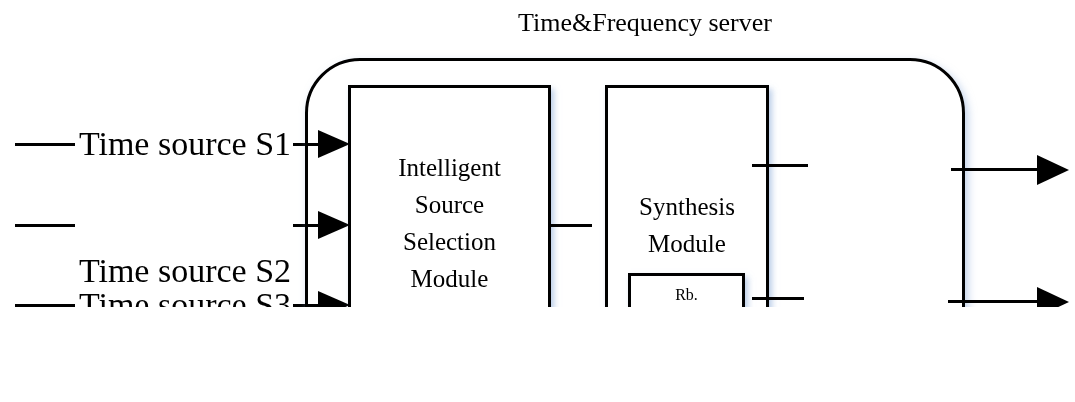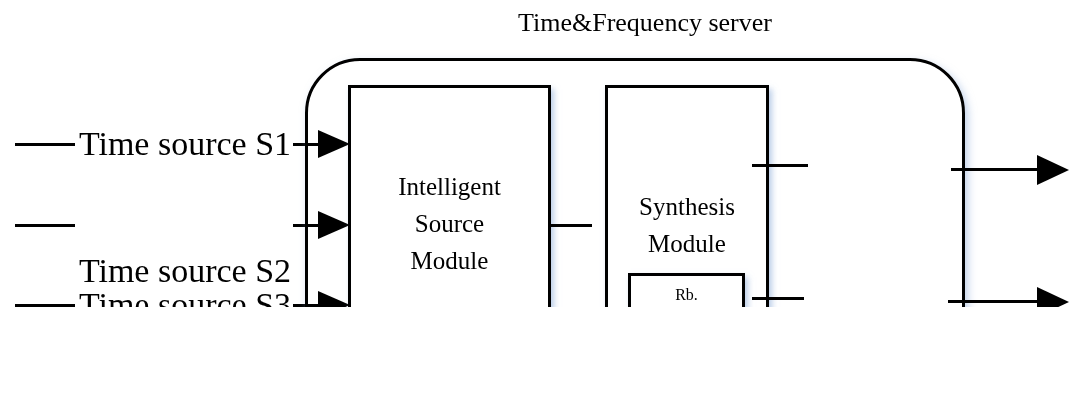--- a/index.html
+++ b/index.html
@@ -96,20 +96,21 @@
     <div class="h-line s3-lead"></div>
     <div class="arrow-right arr-s3"></div>
   </div>
 
   <div class="server-outline"></div>
 
   <div class="box box-selection">
     <div>
       <div>Intelligent</div>
       <div>Source</div>
+      <div>Selection</div>
       <div>Module</div>
     </div>
   </div>
 
   <div class="h-line mid-link"></div>
 
   <div class="box box-synthesis">
     <div class="synthesis-label">
       <div>Synthesis</div>
       <div>Module</div>

